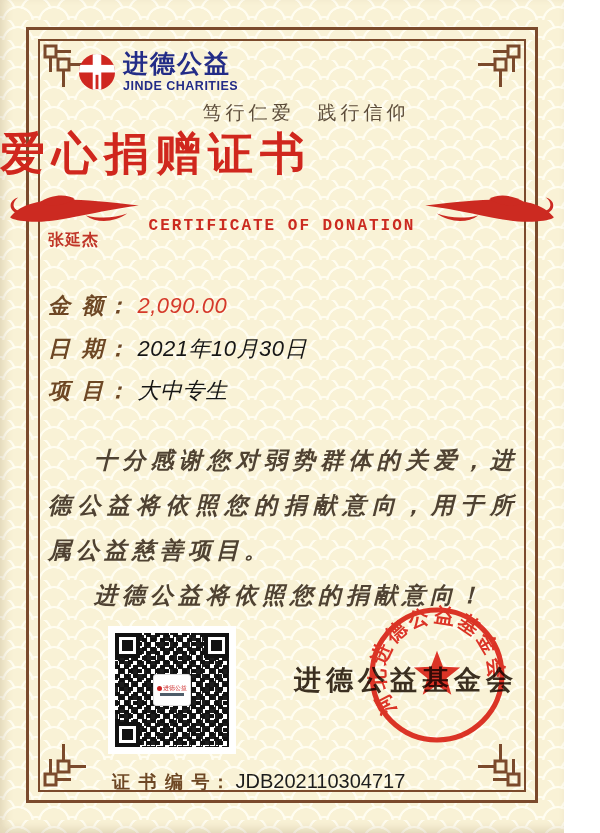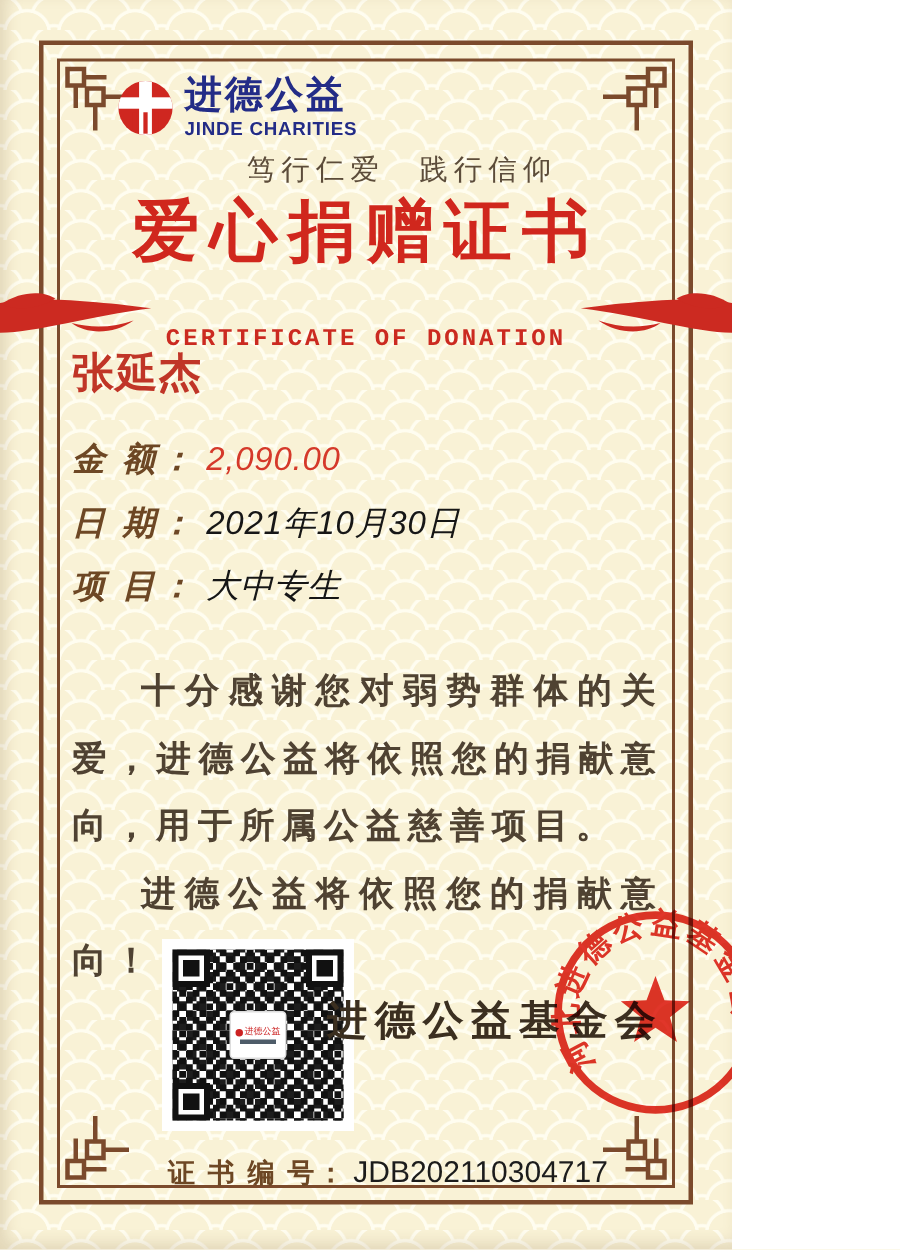--- a/index.html
+++ b/index.html
@@ -1,19 +1,19 @@
 <!DOCTYPE html>
 <html><head>
 <meta charset="utf-8">
 <style>
   html,body{margin:0;padding:0;}
   body{width:600px;height:833px;font-family:"Liberation Sans","DejaVu Sans",sans-serif;}
 
   .cert{
-    position:relative;width:488px;height:833px;overflow:hidden;
+    position:relative;width:564px;height:833px;overflow:hidden;
     background-color:#f9f2d6;
     background-image:
       radial-gradient(circle at 18px 22px, #f9f2d6 13.5px, #fffdf0 14px, #fffdf0 15.5px, rgba(255,253,240,0) 16.5px),
       radial-gradient(circle at 18px 22px, #f9f2d6 13.5px, #fffdf0 14px, #fffdf0 15.5px, rgba(255,253,240,0) 16.5px);
     background-size:36px 20px,36px 20px;
     background-position:0 0,18px 10px;
     box-shadow:inset 4px -4px 10px rgba(120,90,50,.18);
   }
 
   .border-outer{position:absolute;left:26px;top:27px;right:26px;bottom:30px;border:3px solid #7b4a2c;}
@@ -27,41 +27,41 @@
 
   .logo-row{position:absolute;left:78px;top:50px;display:flex;align-items:flex-start;}
   .logo-mark{width:38px;height:38px;margin-top:3px;}
   .logo-text{margin-left:7px;color:#232c87;}
   .logo-cn{font-family:"Liberation Serif","DejaVu Serif",serif;font-weight:700;font-size:25px;letter-spacing:2px;line-height:28px;}
   .logo-en{font-weight:700;font-size:12.5px;letter-spacing:.5px;line-height:16px;text-align:right;}
 
   .tagline{position:absolute;left:0;right:0;top:100px;text-align:center;
     font-family:"Liberation Serif","DejaVu Serif",serif;font-size:19px;letter-spacing:4px;color:#5c4c3a;padding-left:48px;}
 
-  .title{position:absolute;left:0;right:0;top:124px;text-align:center;margin:0;
+  .title{position:absolute;left:0;right:0;top:124px;margin:0;
     font-family:"Liberation Serif","DejaVu Serif",serif;font-weight:700;font-size:45px;letter-spacing:7px;color:#d0271d;}
 
   .subtitle-row{position:absolute;left:0;right:0;top:185px;display:flex;justify-content:center;align-items:center;gap:6px;}
   .flourish{width:138px;height:36px;flex:0 0 auto;}
   .flourish.right{transform:scaleX(-1);}
   .subtitle{font-family:"Liberation Mono","DejaVu Sans Mono",monospace;font-weight:700;font-size:16px;letter-spacing:2px;color:#cb2a20;white-space:nowrap;margin-top:32px;}
 
-  .recipient{position:absolute;left:48px;top:230px;font-size:28px;font-weight:600;color:#c03527;letter-spacing:1px;}
+  .recipient{position:absolute;left:48px;top:230px;font-size:16px;font-weight:600;color:#c03527;letter-spacing:1px;}
 
   .field-row{position:absolute;left:48px;white-space:nowrap;font-style:italic;}
   .field-row .label{font-family:"Liberation Serif","DejaVu Serif",serif;font-weight:700;font-size:22px;letter-spacing:3px;color:#6d4724;}
   .field-row .value{font-size:22px;margin-left:6px;letter-spacing:.5px;color:#161616;}
   .row-amount{top:291px;}
   .row-amount .value{color:#d5392a;}
   .row-date{top:334px;}
   .row-project{top:376px;}
 
   .body-text{position:absolute;left:48px;right:46px;top:438px;
     font-family:"Liberation Serif","DejaVu Serif",serif;font-weight:600;color:#4f4232;
-    font-size:23px;letter-spacing:5px;line-height:45px;text-align:justify;}
+    font-size:23px;letter-spacing:5px;line-height:45px;text-align:justify;font-style:italic;}
   .body-text p{margin:0;text-indent:2em;}
 
   .qr{position:absolute;left:108px;top:626px;width:128px;height:128px;background:#fff;}
   .qr-pattern{position:absolute;inset:7px;
     background:
       repeating-conic-gradient(rgba(17,17,17,.95) 0% 25%, rgba(0,0,0,0) 0% 50%) 3px 2px/13px 13px,
       repeating-conic-gradient(#111 0% 25%, #fff 0% 50%) 0 0/9px 9px;}
   .qr-finder{position:absolute;width:25px;height:25px;border:4px solid #111;background:#fff;box-sizing:border-box;}
   .qr-finder::after{content:"";position:absolute;inset:3px;background:#111;}
   .qr-finder.tl{left:7px;top:7px;} .qr-finder.tr{right:7px;top:7px;} .qr-finder.bl{left:7px;bottom:7px;}

